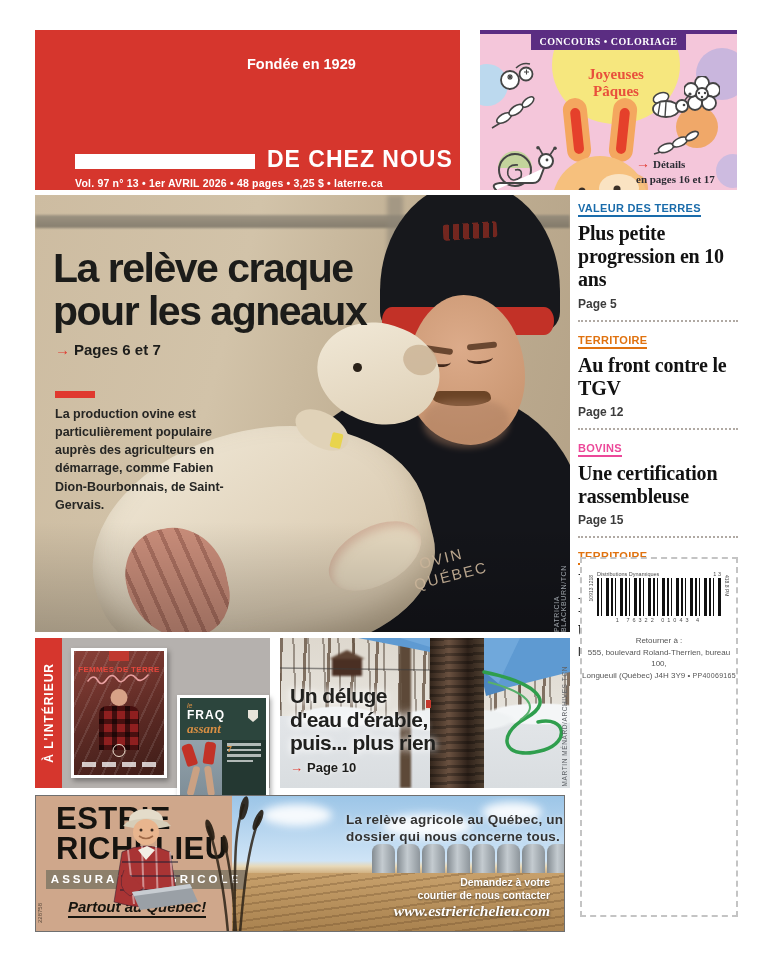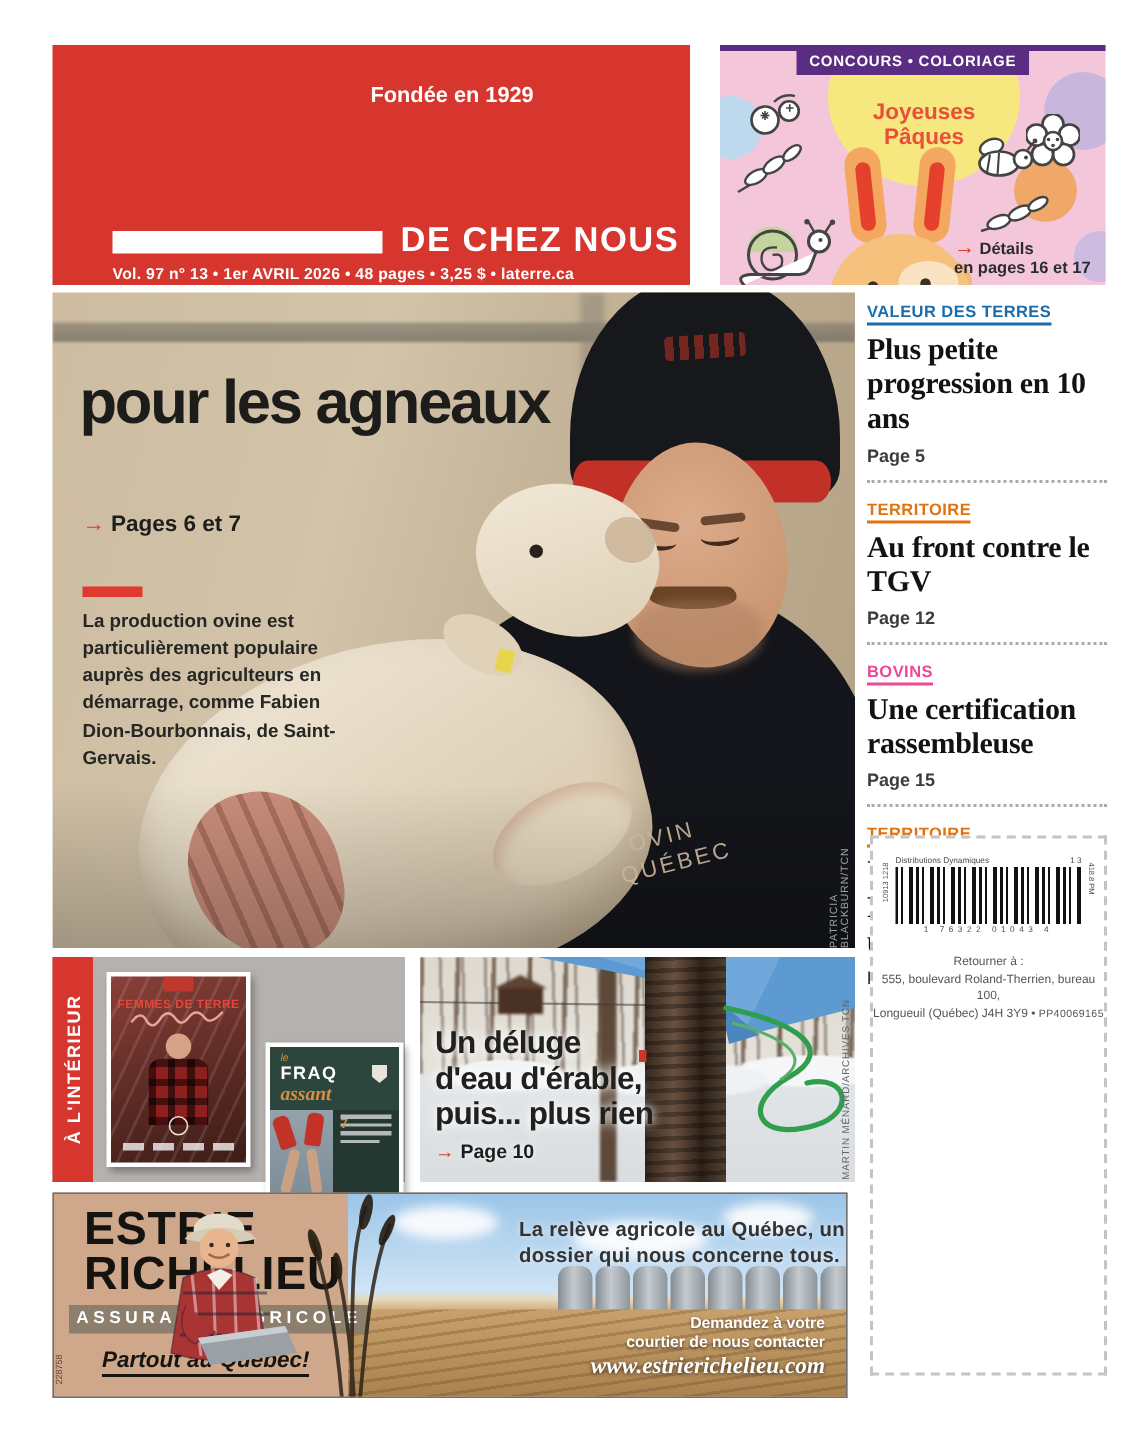--- a/index.html
+++ b/index.html
@@ -12,21 +12,21 @@
         background:#d6362d; color:#fff; overflow:hidden;padding-left:36px; }
   .mh-founded { position:absolute; left:212px; top:26px; font-size:14.5px; font-weight:700; }
   .mh-logo { position:absolute; left:34px; top:18px; font-family:"Liberation Serif", serif;
              font-weight:700; font-size:96px; line-height:1; letter-spacing:-5px; }
   .mh-bar { position:absolute; left:40px; top:124px; width:180px; height:15px; background:#fff; }
   .mh-sub { position:absolute; left:232px; top:116px; font-size:23px; font-weight:700; letter-spacing:1px; }
   .mh-issue { position:absolute; left:40px; top:147px; font-size:10.5px; font-weight:700; letter-spacing:.2px; }
 
   
   .ea { position:absolute; left:480px; top:30px; width:257px; height:160px;
-        background:#f4c6da; border-top:4px solid #5b2d82; overflow:hidden; }
+        background:#f4c6da; border-top:4px solid #5b2d82; overflow:hidden;font-family:Liberation Serif, serif; }
   .ea-badge { position:absolute; left:50%; top:0; transform:translateX(-50%);
               background:#5b2d82; color:#fff; font-size:10px; font-weight:800;
               letter-spacing:.5px; padding:2px 9px 3px; white-space:nowrap; z-index:6; }
   .ea-circle { position:absolute; border-radius:50%; }
   .ea-yellow { position:absolute; left:72px; top:-28px; width:128px; height:118px;
                border-radius:50%; background:#f6e77e; }
   .ea-title { position:absolute; left:76px; top:32px; width:120px; text-align:center;
               color:#e8503c; font-size:15px; font-weight:800; line-height:1.15; z-index:5; }
   .ea-details { position:absolute; left:156px; top:122px; z-index:7; font-size:11px;
                 font-weight:800; color:#2b2b33; line-height:1.2; }
@@ -373,20 +373,21 @@
     <div class="mp-tag"></div>
     <div class="mp-hand"></div>
     <div class="mp-shade"></div>
 
     <div class="mp-ovin">
       <span>OVIN</span>
       <span>QUÉBEC</span>
     </div>
 
     <h1 class="mp-head">
+      <span>La relève craque</span>
       <span>pour les agneaux</span>
     </h1>
     <div class="mp-pages">
       <span class="arr-red">→</span><span>Pages 6 et 7</span>
     </div>
     <div class="mp-dash"></div>
     <p class="mp-caption">La production ovine est particulièrement populaire auprès des agriculteurs en démarrage, comme Fabien Dion-Bourbonnais, de Saint-Gervais.</p>
     <div class="vcredit mp-credit">PATRICIA BLACKBURN/TCN</div>
   </section>
 

